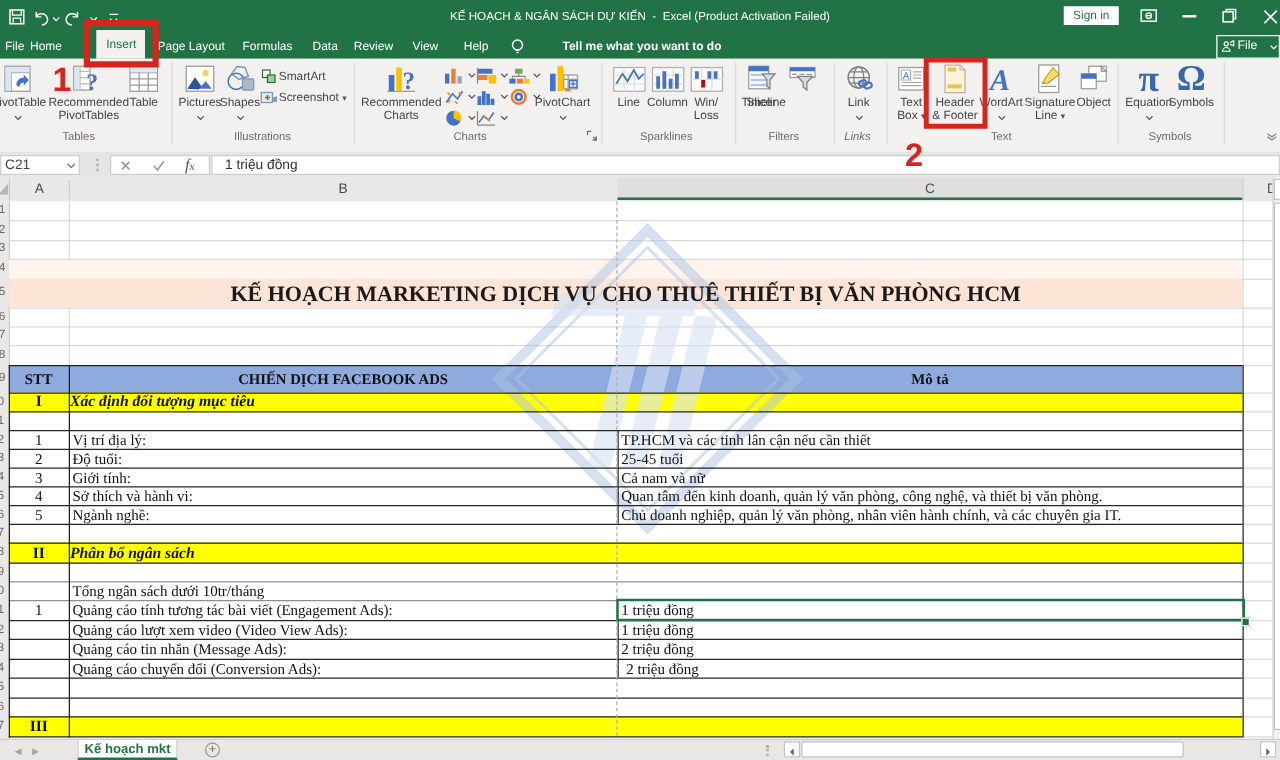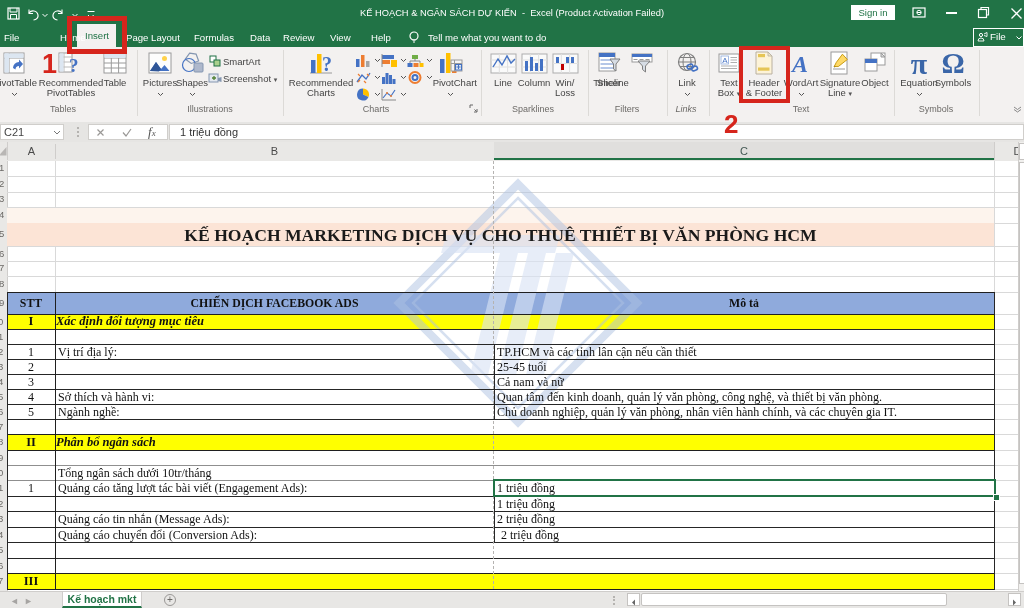--- a/index.html
+++ b/index.html
@@ -57,33 +57,33 @@
       <rect x="1.5" y="3.5" width="8" height="8" fill="none" stroke="#fff" stroke-width="1.2"></rect>
       <path d="M4 3.5 v-2 h7.5 v7.5 h-2" fill="none" stroke="#fff" stroke-width="1.2"></path>
     </svg>
     <svg class="abs" style="left:1010px;top:7px;" width="13" height="13" viewBox="0 0 13 13">
       <path d="M1.5 1.5 l10 10 M11.5 1.5 l-10 10" stroke="#fff" stroke-width="1.3"></path>
     </svg>
   </div>
   <div id="tabrow" class="abs">
     <div class="abs" style="left:77px;top:-4px;width:39px;height:23px;background:#f3f1f0;"></div>
     <div class="tab" style="left:4px;">File</div>
-    <div class="tab" style="left:60px;">Home</div>
+    <div class="tab" style="left:24px;">Home</div>
     <div class="tab" style="left:85px;color:#217346;top:-2px;">Insert</div>
     <div class="tab" style="left:126px;">Page Layout</div>
     <div class="tab" style="left:194px;">Formulas</div>
     <div class="tab" style="left:250px;">Data</div>
     <div class="tab" style="left:283px;">Review</div>
     <div class="tab" style="left:330px;">View</div>
     <div class="tab" style="left:371px;">Help</div>
     <svg class="abs" style="left:407px;top:2px;" width="14" height="15" viewBox="0 0 14 15">
       <circle cx="7" cy="6" r="4" fill="none" stroke="#fff" stroke-width="1.2"></circle>
       <path d="M5.5 10 h3 M6 12 h2" stroke="#fff" stroke-width="1.2"></path>
     </svg>
-    <div class="tab" style="left:428px;">Tell me what you want to do</div>
+    <div class="tab" style="left:450px;font-weight:bold;">Tell me what you want to do</div>
 
     <div class="abs" style="left:973px;top:0px;width:49px;height:17px;border:1px solid #fff;color:#fff;font-size:9.8px;line-height:16px;">
       <svg class="abs" style="left:3px;top:3px;" width="11" height="11" viewBox="0 0 11 11">
         <circle cx="4" cy="3" r="1.6" fill="none" stroke="#fff"></circle>
         <path d="M1 9 a3 3 0 0 1 6 0 z M7 2 l3-1.5 v4 l-3-1" fill="none" stroke="#fff" stroke-width="0.9"></path>
       </svg>
       <span style="margin-left:16px;">File</span>
       <svg class="abs" style="left:42px;top:7px;" width="6" height="4" viewBox="0 0 6 4">
           <path d="M0.5 0.5 l2.5 2.5 l2.5-2.5" stroke="#fff" fill="none"></path>
         </svg>
@@ -248,21 +248,21 @@
 
     <svg class="abs" style="left:438px;top:4px;" width="26" height="24" viewBox="0 0 26 24">
       <rect x="2" y="8" width="4.5" height="14" fill="#4472c4"></rect>
       <rect x="8" y="2" width="4.5" height="20" fill="#ffc000"></rect>
       <rect x="14" y="11" width="4.5" height="11" fill="#ed7d31"></rect>
       <rect x="13" y="9" width="11" height="11" fill="#f5f5f5" stroke="#9a9a9a"></rect>
       <path d="M13 12.5 h11 M16.5 9 v11" stroke="#9a9a9a"></path>
       <rect x="17.5" y="13.5" width="6" height="5.5" fill="#dce6f1" stroke="#4472c4"></rect>
       <path d="M18.5 16 h4 M20.5 14 v4" stroke="#4472c4"></path>
     </svg>
-    <div class="biglabel" style="left:423px;top:31px;width:54px;text-align:right;">PivotChart</div>
+    <div class="biglabel" style="left:423px;top:31px;width:54px;">PivotChart</div>
     <svg class="caret" style="left:447px;top:45px;" viewBox="0 0 7 5">
         <path d="M1 1 l2.5 2.5 L6 1" stroke="#555" fill="none"></path>
       </svg>
 
     <svg class="abs" style="left:490px;top:6px;" width="27" height="21" viewBox="0 0 27 21">
       <rect x="1" y="1" width="25" height="19" fill="#fafafa" stroke="#adadad"></rect>
       <path d="M1 7 h25 M1 14 h25 M9.3 1 v19 M17.6 1 v19" stroke="#e0e0e0"></path>
       <path d="M3 14 l5-8 4 6 5-9 4 7 4-4" stroke="#4472c4" fill="none" stroke-width="1.4"></path>
     </svg>
     <div class="biglabel" style="left:476px;top:31px;width:54px;">Line</div>
@@ -481,35 +481,38 @@
 
     <div class="abs" style="left:7px;top:132px;width:48px;height:21px;text-align:center;line-height:21px;font-weight:bold;font-size:11.8px;color:#111;">STT</div>
     <div class="abs" style="left:56px;top:132px;width:437px;height:21px;text-align:center;line-height:21px;font-weight:bold;font-size:11.8px;color:#111;">CHIẾN DỊCH FACEBOOK ADS</div>
     <div class="abs" style="left:494px;top:132px;width:500px;height:21px;text-align:center;line-height:21px;font-weight:bold;font-size:11.8px;color:#111;">Mô tả</div>
     <div class="abs" style="left:7px;top:153px;width:48px;height:15px;text-align:center;line-height:15px;font-weight:bold;font-size:12.5px;color:#111;">I</div>
     <div class="abs" style="left:56px;top:153px;width:430px;height:15px;line-height:15px;font-weight:bold;font-style:italic;font-size:12.5px;color:#111;">Xác định đối tượng mục tiêu</div>
     <div class="abs" style="left:7px;top:184px;width:48px;height:14px;text-align:center;line-height:14px;font-size:12px;color:#111;">1</div>
     <div class="abs" style="left:58px;top:184px;width:430px;height:14px;line-height:14px;font-size:12px;color:#111;">Vị trí địa lý:</div>
     <div class="abs" style="left:497px;top:184px;width:490px;height:14px;line-height:14px;font-size:12px;color:#111;">TP.HCM và các tỉnh lân cận nếu cần thiết</div>
     <div class="abs" style="left:7px;top:199px;width:48px;height:14px;text-align:center;line-height:14px;font-size:12px;color:#111;">2</div>
+    <div class="abs" style="left:58px;top:199px;width:430px;height:14px;line-height:14px;font-size:12px;color:#111;">Độ tuổi:</div>
     <div class="abs" style="left:497px;top:199px;width:490px;height:14px;line-height:14px;font-size:12px;color:#111;">25-45 tuổi</div>
     <div class="abs" style="left:7px;top:214px;width:48px;height:14px;text-align:center;line-height:14px;font-size:12px;color:#111;">3</div>
+    <div class="abs" style="left:58px;top:214px;width:430px;height:14px;line-height:14px;font-size:12px;color:#111;">Giới tính:</div>
     <div class="abs" style="left:497px;top:214px;width:490px;height:14px;line-height:14px;font-size:12px;color:#111;">Cả nam và nữ</div>
     <div class="abs" style="left:7px;top:229px;width:48px;height:14px;text-align:center;line-height:14px;font-size:12px;color:#111;">4</div>
     <div class="abs" style="left:497px;top:229px;width:490px;height:14px;line-height:14px;font-size:12px;color:#111;">Quan tâm đến kinh doanh, quản lý văn phòng, công nghệ, và thiết bị văn phòng.</div>
     <div class="abs" style="left:58px;top:229px;width:430px;height:14px;line-height:14px;font-size:12px;color:#111;">Sở thích và hành vi:</div>
     <div class="abs" style="left:7px;top:244px;width:48px;height:14px;text-align:center;line-height:14px;font-size:12px;color:#111;">5</div>
     <div class="abs" style="left:58px;top:244px;width:430px;height:14px;line-height:14px;font-size:12px;color:#111;">Ngành nghề:</div>
     <div class="abs" style="left:497px;top:244px;width:490px;height:14px;line-height:14px;font-size:12px;color:#111;">Chủ doanh nghiệp, quản lý văn phòng, nhân viên hành chính, và các chuyên gia IT.</div>
     <div class="abs" style="left:7px;top:274px;width:48px;height:15px;text-align:center;line-height:15px;font-weight:bold;font-size:12.5px;color:#111;">II</div>
     <div class="abs" style="left:56px;top:274px;width:430px;height:15px;line-height:15px;font-weight:bold;font-style:italic;font-size:12.5px;color:#111;">Phân bổ ngân sách</div>
     <div class="abs" style="left:58px;top:305px;width:430px;height:14px;line-height:14px;font-size:12px;color:#111;">Tổng ngân sách dưới 10tr/tháng</div>
     <div class="abs" style="left:7px;top:320px;width:48px;height:15px;text-align:center;line-height:15px;font-size:12px;color:#111;">1</div>
-    <div class="abs" style="left:58px;top:320px;width:430px;height:15px;line-height:15px;font-size:12px;color:#111;">Quảng cáo tăng lượt tác bài viết (Engagement Ads):</div>
+    <div class="abs" style="left:58px;top:320px;width:430px;height:15px;line-height:15px;font-size:12px;color:#111;">Quảng cáo tính tương tác bài viết (Engagement Ads):</div>
     <div class="abs" style="left:497px;top:320px;width:490px;height:15px;line-height:15px;font-size:12px;color:#111;">1 triệu đồng</div>
+    <div class="abs" style="left:58px;top:336px;width:430px;height:14px;line-height:14px;font-size:12px;color:#111;">Quảng cáo lượt xem video (Video View Ads):</div>
     <div class="abs" style="left:497px;top:336px;width:490px;height:14px;line-height:14px;font-size:12px;color:#111;">1 triệu đồng</div>
     <div class="abs" style="left:58px;top:351px;width:430px;height:14px;line-height:14px;font-size:12px;color:#111;">Quảng cáo tin nhắn (Message Ads):</div>
     <div class="abs" style="left:497px;top:351px;width:490px;height:14px;line-height:14px;font-size:12px;color:#111;">2 triệu đồng</div>
     <div class="abs" style="left:58px;top:367px;width:430px;height:14px;line-height:14px;font-size:12px;color:#111;">Quảng cáo chuyển đổi (Conversion Ads):</div>
     <div class="abs" style="left:501px;top:367px;width:490px;height:14px;line-height:14px;font-size:12px;color:#111;">2 triệu đồng</div>
     <div class="abs" style="left:7px;top:413px;width:48px;height:15px;text-align:center;line-height:15px;font-weight:bold;font-size:12.5px;color:#111;">III</div>
 
     <div class="abs" style="left:493px;top:318px;width:503px;height:18px;border:2px solid #217346;box-sizing:border-box;"></div>
     <div class="abs" style="left:992.5px;top:332.5px;width:5px;height:5px;background:#217346;border:1px solid #fff;box-sizing:content-box;"></div>
 

